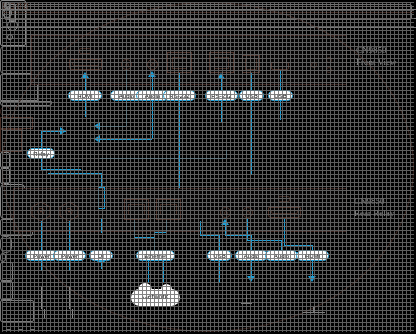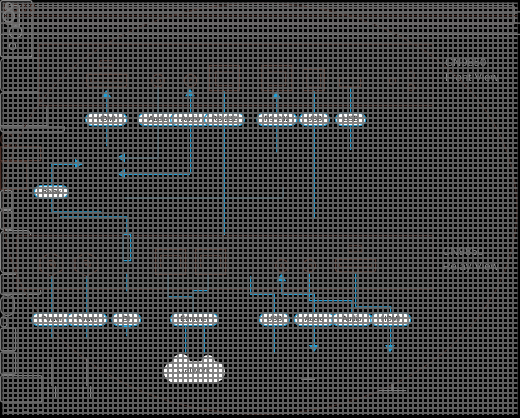--- a/index.html
+++ b/index.html
@@ -16,21 +16,21 @@
     border:1px solid #3a2420;
     background:#050404;
     box-sizing:border-box;
   }
   .panel-label{
     position:absolute;
     color:#8c8c8c;
     font-size:9px;
     line-height:11px;
     white-space:pre;
-    font-family:Liberation Sans, sans-serif;
+    font-family:Liberation Serif, serif;
   }
   
   .port{position:absolute;box-sizing:border-box;}
   .hdmi-port{
     border:1px solid #4a2f27;
     border-radius:1px 1px 3px 3px;
     box-sizing:border-box;
   }
   .hdmi-inner{
     position:absolute;left:2px;right:2px;top:2px;bottom:3px;
@@ -226,21 +226,21 @@
   <div class="wire wv" style="left:41px;top:131px;height:18px;"></div>
   <div class="wire wv" style="left:41px;top:159px;height:10px;"></div>
   <div class="wire wh" style="left:41px;top:169px;width:40px;"></div>
 
   <div class="wire wh" style="left:48px;top:173px;width:53px;"></div>
   <div class="wire wv" style="left:101px;top:173px;height:14px;"></div>
 
   <div class="panel" style="left:13px;top:188px;width:334px;height:44px;"></div>
 
   <div class="panel-label" style="left:354px;top:196px;">CN9850</div>
-  <div class="panel-label" style="left:354px;top:208px;">Relay View</div>
+  <div class="panel-label" style="left:354px;top:208px;">Rear Relay</div>
 
   <div class="screw" style="left:21px;top:194px;width:11px;height:11px;">
       <i></i>
     </div>
 
   <svg class="ic" style="left:30px;top:201px;" width="22" height="20">
     <polygon points="11,1 20,6 20,15 11,20 2,15 2,6" fill="none" stroke="#4a2f27" stroke-width="1"></polygon>
     <circle cx="11" cy="10.5" r="3.2" fill="none" stroke="#4a2f27" stroke-width="1"></circle>
     <circle cx="11" cy="10.5" r="1.1" fill="#4a2f27"></circle>
   </svg>

